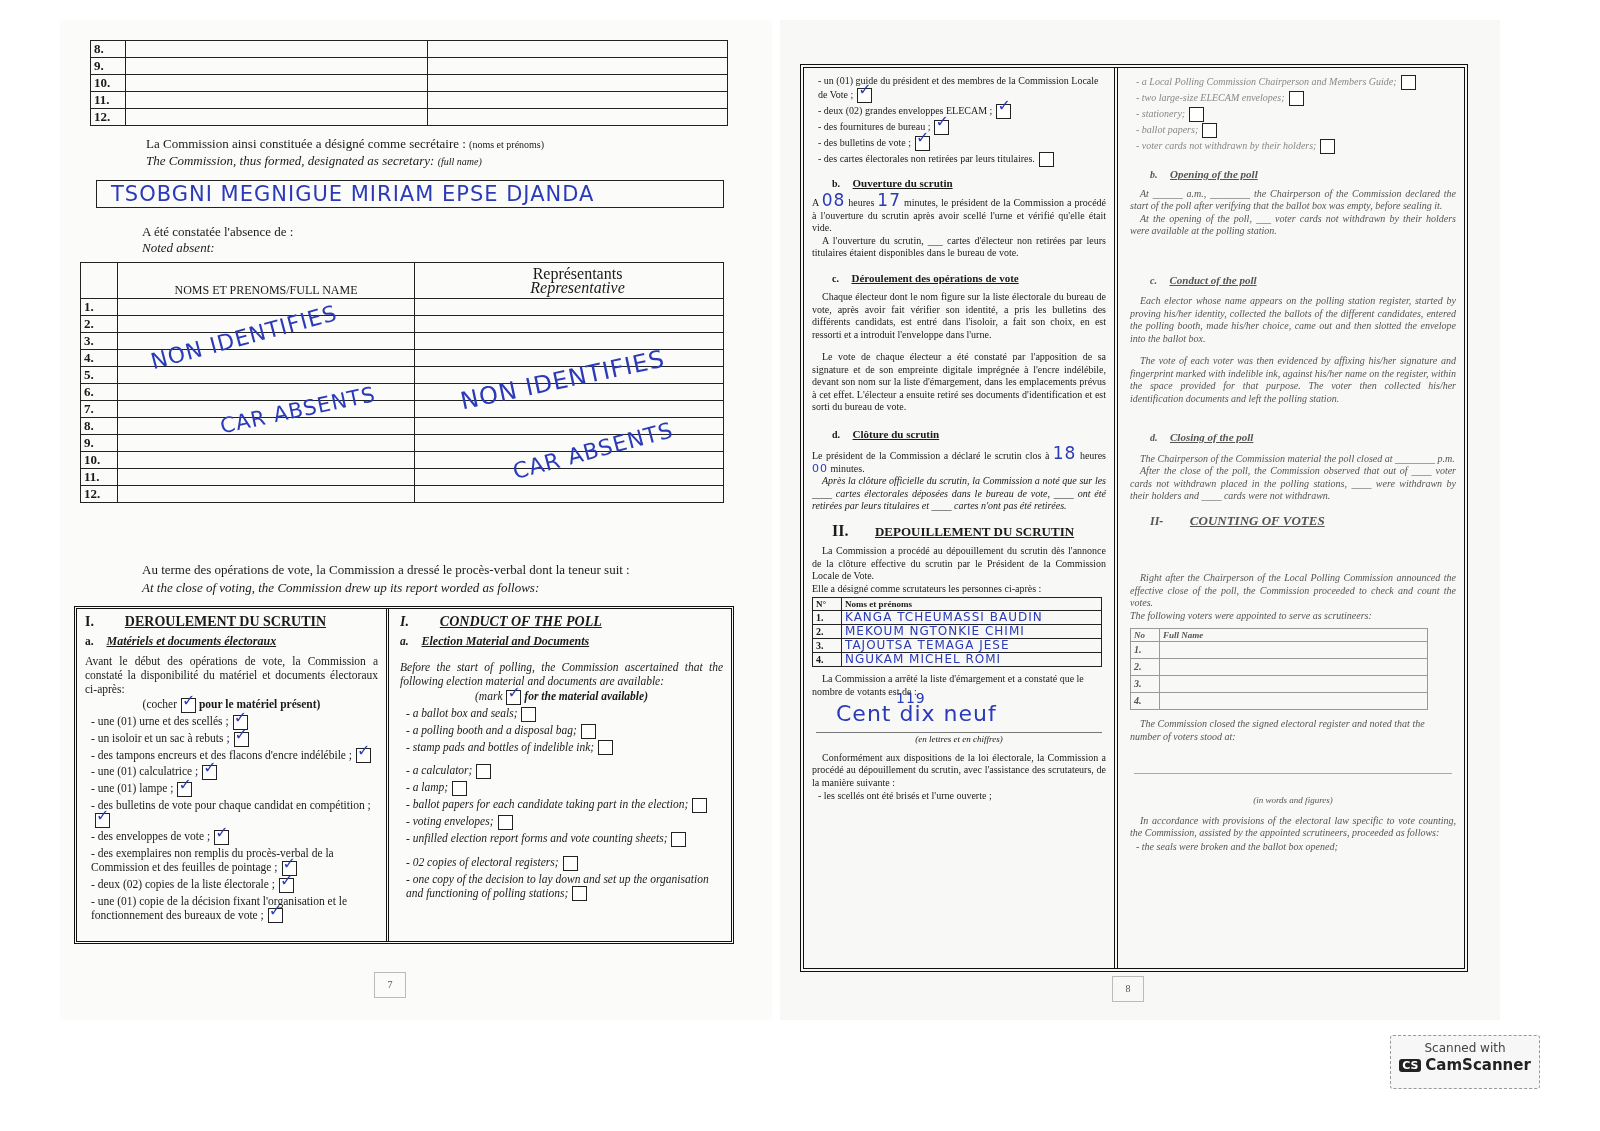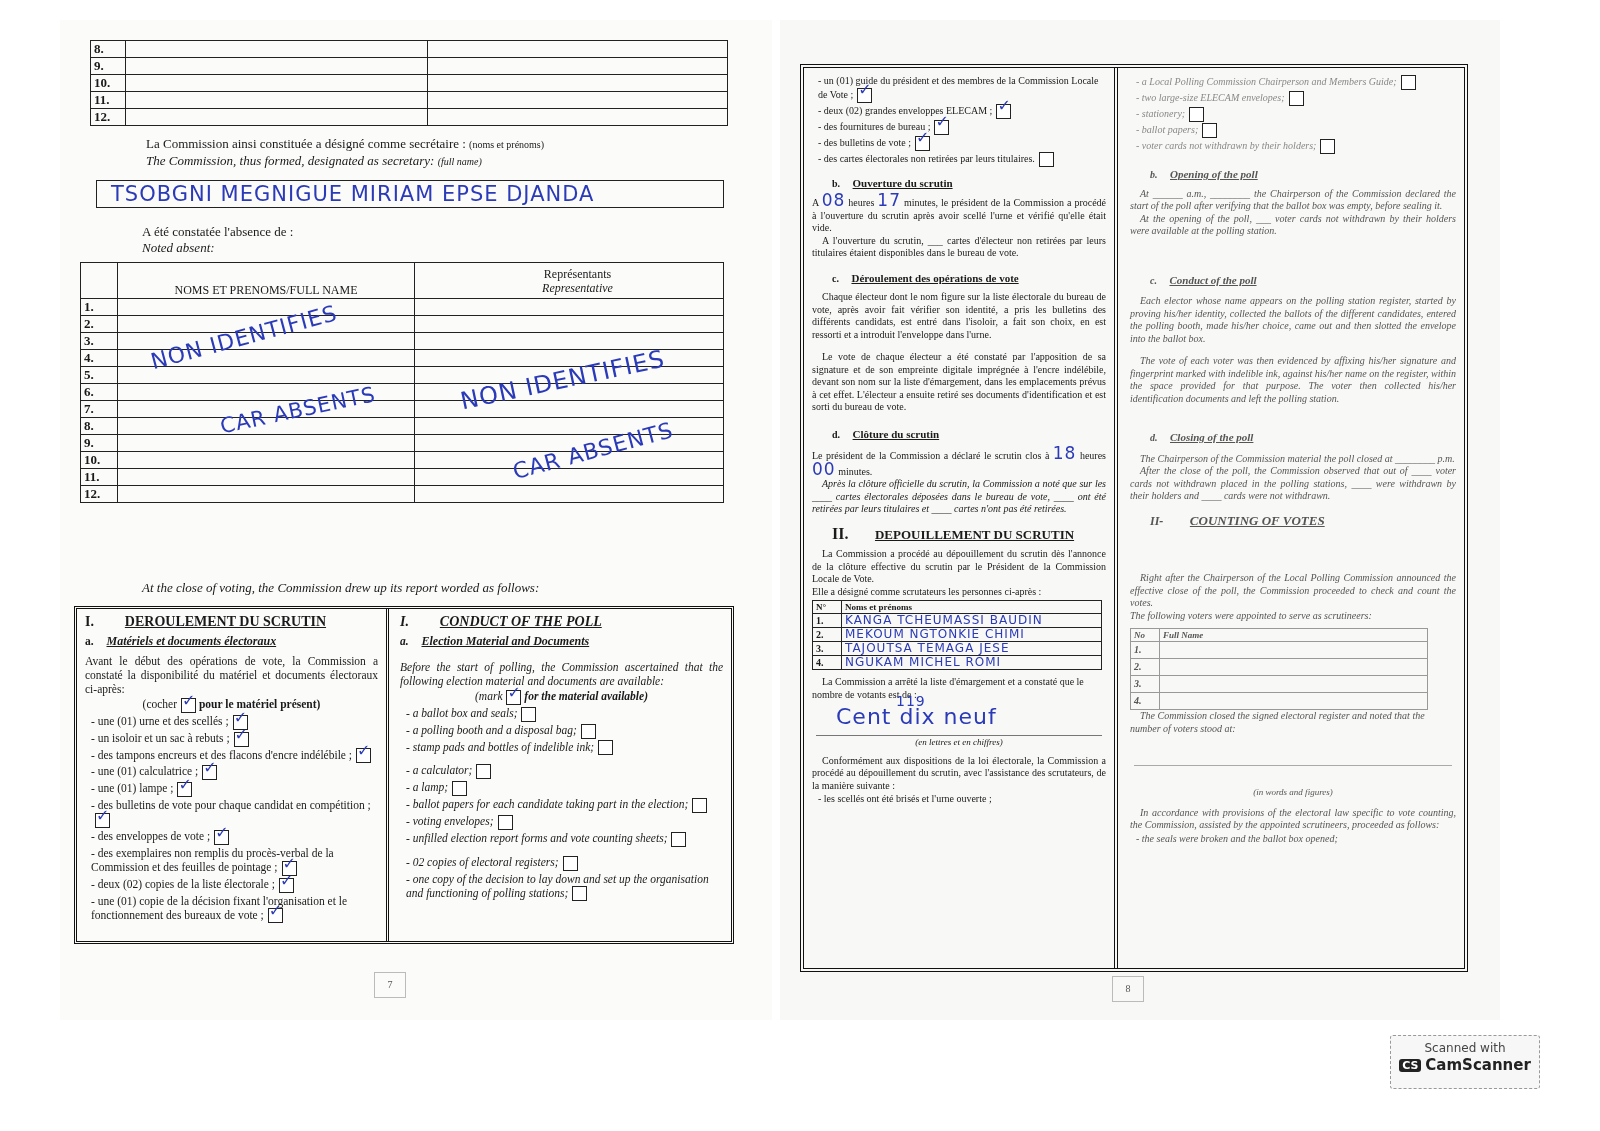--- a/index.html
+++ b/index.html
@@ -76,21 +76,21 @@
   </div>
 
   <div class="abs line" style="left:82px;top:204px;">A été constatée l'absence de :</div>
   <div class="abs line ital" style="left:82px;top:220px;">Noted absent:</div>
 
   <table class="tbl abs" style="left:20px;top:242px;width:644px;">
     <thead>
       <tr style="height:36px">
         <td style="width:30px;border-bottom:1.5px solid #222;"></td>
         <td style="width:290px;text-align:center;vertical-align:bottom;font-weight:normal;font-size:12px;">NOMS ET PRENOMS/FULL NAME</td>
-        <td style="text-align:center;font-weight:normal;font-size:12px;line-height:14px;padding-left:20px;">
+        <td style="text-align:center;font-weight:normal;font-size:16px;line-height:14px;padding-left:20px;">
           <div>Représentants</div>
           <div class="ital">Representative</div>
         </td>
       </tr>
     </thead>
     <tbody>
       <tr>
           <td>1.</td>
           <td></td>
           <td></td>
@@ -151,20 +151,21 @@
           <td></td>
         </tr>
     </tbody>
   </table>
 
   <div class="abs hand" style="left:88px;top:330px;font-size:22px;transform:rotate(-15deg);transform-origin:left top;">NON IDENTIFIES</div>
   <div class="abs hand" style="left:158px;top:395px;font-size:21px;transform:rotate(-12deg);transform-origin:left top;">CAR ABSENTS</div>
   <div class="abs hand" style="left:398px;top:368px;font-size:24px;transform:rotate(-12deg);transform-origin:left top;">NON IDENTIFIES</div>
   <div class="abs hand" style="left:450px;top:440px;font-size:22px;transform:rotate(-15deg);transform-origin:left top;">CAR ABSENTS</div>
 
+  <div class="abs line" style="left:82px;top:542px;">Au terme des opérations de vote, la Commission a dressé le procès-verbal dont la teneur suit :</div>
   <div class="abs line ital" style="left:82px;top:560px;">At the close of voting, the Commission drew up its report worded as follows:</div>
 
   <div class="section" style="left:14px;top:586px;width:654px;height:332px;">
 
     <div class="col" style="left:0;width:312px;border-right:3px double #111;">
       <div style="margin-bottom:5px;">
         <span style="font-weight:bold;font-size:14px;margin-right:28px;">I.</span>
         <span class="heading">DEROULEMENT DU SCRUTIN</span>
       </div>
       <div style="margin-bottom:6px;">
@@ -249,21 +250,21 @@
       <div style="text-align:justify;text-indent:10px;">Le vote de chaque électeur a été constaté par l'apposition de sa signature et de son empreinte digitale imprégnée à l'encre indélébile, devant son nom sur la liste d'émargement, dans les emplacements prévus à cet effet. L'électeur a ensuite retiré ses documents d'identification et est sorti du bureau de vote.</div>
 
       <div style="margin:14px 0 6px 20px;">
         <span style="font-weight:bold;margin-right:10px;">d.</span>
         <span class="subheading" style="font-style:normal;font-size:11px;">Clôture du scrutin</span>
       </div>
       <div style="text-align:justify;">
         <span>Le président de la Commission a déclaré le scrutin clos à</span>
         <span class="hand" style="font-size:17px;">18</span>
         <span>heures</span>
-        <span class="hand" style="font-size:17px;">00</span>
+        <span class="hand" style="font-size:11px;">00</span>
         <span>minutes.</span>
       </div>
       <div class="ital" style="text-align:justify;text-indent:10px;">Après la clôture officielle du scrutin, la Commission a noté que sur les ____ cartes électorales déposées dans le bureau de vote, ____ ont été retirées par leurs titulaires et ____ cartes n'ont pas été retirées.</div>
 
       <div style="margin:12px 0 6px 20px;">
         <span style="font-weight:bold;margin-right:24px;font-size:16px;">II.</span>
         <span class="heading" style="font-size:13px;">DEPOUILLEMENT DU SCRUTIN</span>
       </div>
       <div style="text-align:justify;text-indent:10px;">La Commission a procédé au dépouillement du scrutin dès l'annonce de la clôture effective du scrutin par le Président de la Commission Locale de Vote.</div>
       <div>Elle a désigné comme scrutateurs les personnes ci-après :</div>
@@ -352,21 +353,21 @@
         <tr>
               <td style="font-size:10px;height:12px;border-color:#999;">3.</td>
               <td style="border-color:#999;"></td>
             </tr>
         <tr>
               <td style="font-size:10px;height:12px;border-color:#999;">4.</td>
               <td style="border-color:#999;"></td>
             </tr>
       </tbody>
         </table>
-      <div style="text-indent:10px;margin-top:0;">The Commission closed the signed electoral register and noted that the number of voters stood at:</div>
+      <div style="text-indent:10px;margin-top:8px;">The Commission closed the signed electoral register and noted that the number of voters stood at:</div>
       <div style="height:30px;border-bottom:1px solid #aaa;margin:0 4px;"></div>
       <div style="text-align:center;font-size:9px;margin-top:20px;">(in words and figures)</div>
       <div style="text-align:justify;text-indent:10px;margin-top:8px;">In accordance with provisions of the electoral law specific to vote counting, the Commission, assisted by the appointed scrutineers, proceeded as follows:</div>
       <div class="item">- the seals were broken and the ballot box opened;</div>
     </div>
   </div>
 
   <div class="pagenum" style="left:332px;top:956px;">8</div>
 </div>
 

